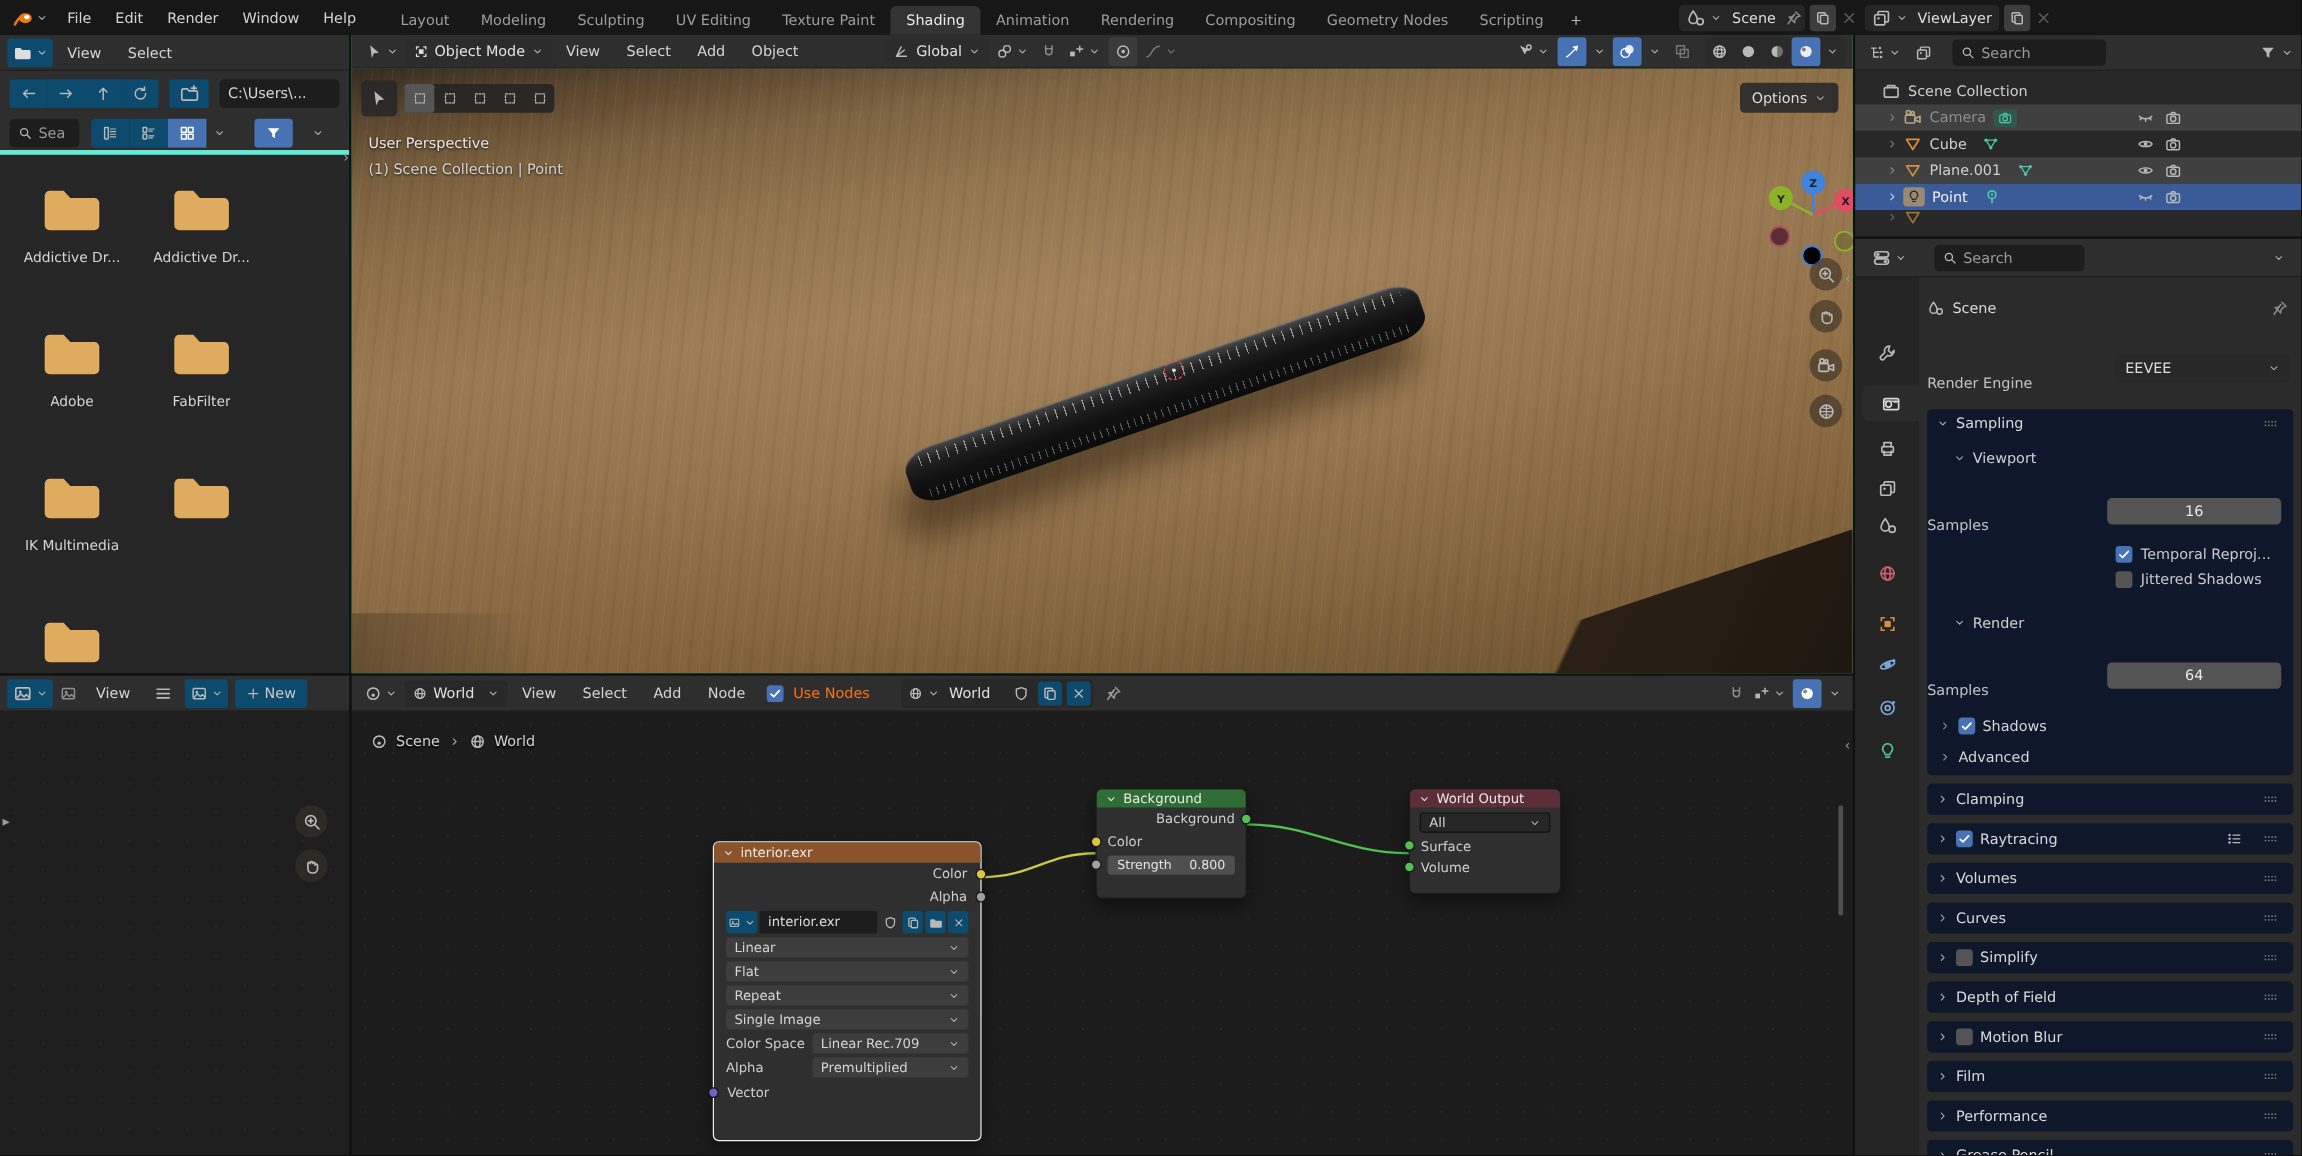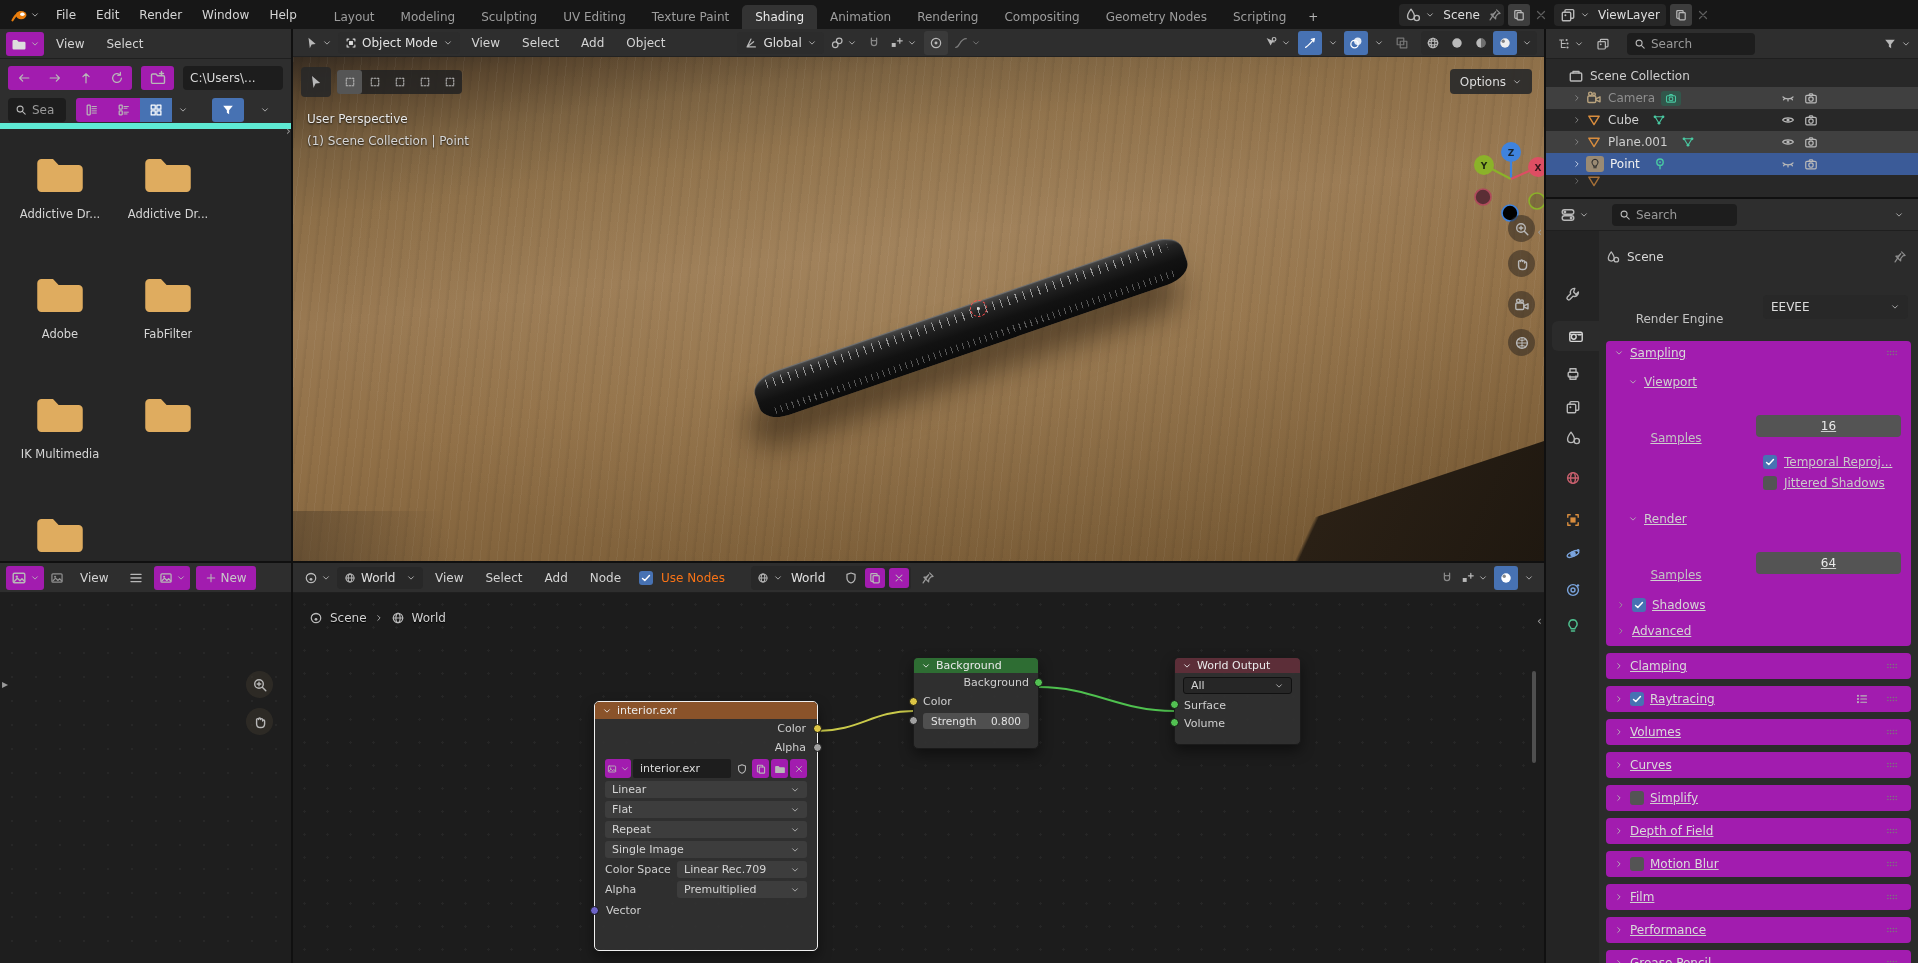--- a/index.html
+++ b/index.html
@@ -6,21 +6,21 @@
   body{font-family:"DejaVu Sans","Liberation Sans",sans-serif;font-size:12px;color:#cfcfcf;}
   *{box-sizing:border-box;user-select:none;}
   .app{position:relative;width:1918px;height:963px;background:#101010;overflow:hidden;}
 
   
   .ic{width:14px;height:14px;flex:0 0 auto;display:inline-block;color:#b8b8b8;}
   .ic.s10{width:10px;height:10px}.ic.s12{width:12px;height:12px}.ic.s16{width:16px;height:16px}.ic.s18{width:18px;height:18px}
   .ic.rot-r{transform:rotate(-90deg)}
   .ic.flip{transform:scaleX(-1)}
   .hrow{display:flex;align-items:center;}
-  .btn{background:#a21caf;border-radius:3px;display:inline-flex;align-items:center;justify-content:center;gap:3px;color:#c9c9c9;}
+  .btn{background:#0c4a6e;border-radius:3px;display:inline-flex;align-items:center;justify-content:center;gap:3px;color:#c9c9c9;}
   .btn.dim{color:#7f7f7f}
   .btn.blue{background:#4772b3;color:#fff}
   .dd{background:#2c2c2c;border-radius:4px;display:inline-flex;align-items:center;gap:5px;padding:0 7px;height:22px;}
   .field{background:#1d1d1d;border-radius:4px;display:inline-flex;align-items:center;gap:5px;padding:0 7px;color:#9a9a9a;}
   .menu-item{padding:0 10px;height:100%;display:inline-flex;align-items:center;color:#d4d4d4;cursor:default;}
   .cb{width:14px;height:14px;border-radius:3px;background:#545454;display:inline-flex;align-items:center;justify-content:center;flex:0 0 auto;}
   .cb .ic{opacity:0;width:12px;height:12px}
   .cb.on{background:#4772b3}
   .cb.on .ic{opacity:1;color:#fff}
   .grip{width:18px;height:12px;color:#7a7a7a}
@@ -44,21 +44,21 @@
   .r-outliner{left:1546px;top:29px;width:372px;height:168px;background:#282828;}
   .r-props{left:1546px;top:199px;width:372px;height:764px;background:#2b2b2b;}
   .ed-header{height:30px;background:#2e2e2e;display:flex;align-items:center;padding:0 6px;gap:2px;border-bottom:1px solid #1f1f1f;}
 
   
   .fb-row2{height:37px;display:flex;align-items:center;padding:0 8px;gap:9px;background:#2e2e2e;}
   .navgrp{display:flex;}
   .navgrp .btn{width:31px;height:24px;border-radius:0;}
   .navgrp .btn:first-child{border-radius:3px 0 0 3px}
   .navgrp .btn:last-child{border-radius:0 3px 3px 0}
-  .fb-row3{height:33px;display:flex;align-items:center;padding:0 8px;gap:10px;background:#2e2e2e;border-bottom:6px solid #5eead4;}
+  .fb-row3{height:33px;display:flex;align-items:center;padding:0 8px;gap:10px;background:#2e2e2e;border-bottom:4px solid #5eead4;}
   .dispgrp{display:flex}
   .dispgrp .btn{width:32px;height:24px;border-radius:0}
   .dispgrp .btn:first-child{border-radius:3px 0 0 3px}
   .fb-content{padding:16px 0 0 6px;display:flex;flex-wrap:wrap;width:240px;}
   .folder-item{width:108px;display:flex;flex-direction:column;align-items:center;margin-bottom:44px;}
   .folder-glyph{width:66px;height:56px;color:#dfac5f;}
   .folder-name{margin-top:6px;font-size:11.5px;color:#d6d6d6;max-width:104px;white-space:nowrap;overflow:hidden;}
 
   
   .ie-canvas{position:relative;height:369px;background:#1e1e1e;background-image:radial-gradient(#272727 1px,transparent 1px);background-size:24px 24px;}
@@ -122,24 +122,24 @@
   .bulb-badge{width:18px;height:16px;border-radius:3px;background:#9a8a73;display:inline-flex;align-items:center;justify-content:center;color:#2c2c2c;}
 
   
   .pr-header{height:32px;background:#2e2e2e;display:flex;align-items:center;gap:6px;padding:0 8px;border-bottom:1px solid #1f1f1f;}
   .pr-tabs{position:absolute;left:0;top:32px;bottom:0;width:53px;background:#242424;}
   .pr-tab{position:absolute;left:10px;width:34px;height:30px;display:flex;align-items:center;justify-content:center;color:#b4b4b4;}
   .pr-tab.active-bg{left:6px;width:47px;background:#2b2b2b;border-radius:6px 0 0 6px;}
   .pr-body{position:absolute;left:53px;top:32px;right:0;bottom:0;padding:0 7px 0 7px;overflow:hidden;}
   .pr-crumb{margin-top:15px;height:22px;display:flex;align-items:center;gap:7px;color:#d8d8d8;}
   .pr-row{display:flex;align-items:center;margin-top:20px;}
-  .pr-label{width:147px;text-align:center;margin-right:10px;color:#c3c3c3;flex:0 0 auto;margin-top:24px;}
+  .pr-label{width:147px;text-align:left;margin-right:10px;color:#c3c3c3;flex:0 0 auto;margin-top:24px;}
   .dd-dark{flex:1;height:24px;background:#282828;border-radius:4px;display:flex;align-items:center;padding:0 8px;color:#dcdcdc;margin-right:3px;}
   .dd-dark .ic{margin-left:auto}
-  .panel{background:#a21caf;border-radius:4px;margin-top:15px;padding-bottom:8px;text-decoration:underline;}
+  .panel{background:#0f172a;border-radius:4px;margin-top:15px;padding-bottom:8px;}
   .panel.closed{height:26px;margin-top:7px;padding:0;display:flex;align-items:center;}
   .phead{height:24px;display:flex;align-items:center;gap:6px;padding:0 8px;color:#dadada;}
   .panel.closed .phead{flex:1;height:26px}
   .phead .grip{margin-left:auto;margin-right:2px}
   .shead{margin:6px 0 0 22px;height:22px;display:flex;align-items:center;gap:6px;color:#d0d0d0;}
   .val-row{display:flex;align-items:center;margin:14px 10px 0 0;}
   .val-field{flex:1;height:22px;background:#545454;border-radius:4px;display:flex;align-items:center;justify-content:center;color:#eaeaea;}
   .cb-row{display:flex;align-items:center;gap:7px;margin:10px 0 0 157px;color:#c9c9c9;}
   .tog-row{display:flex;align-items:center;gap:6px;margin:16px 0 0 10px;color:#d5d5d5;}
   .sb{position:absolute;background:#4f4f4f;border-radius:2px;}

